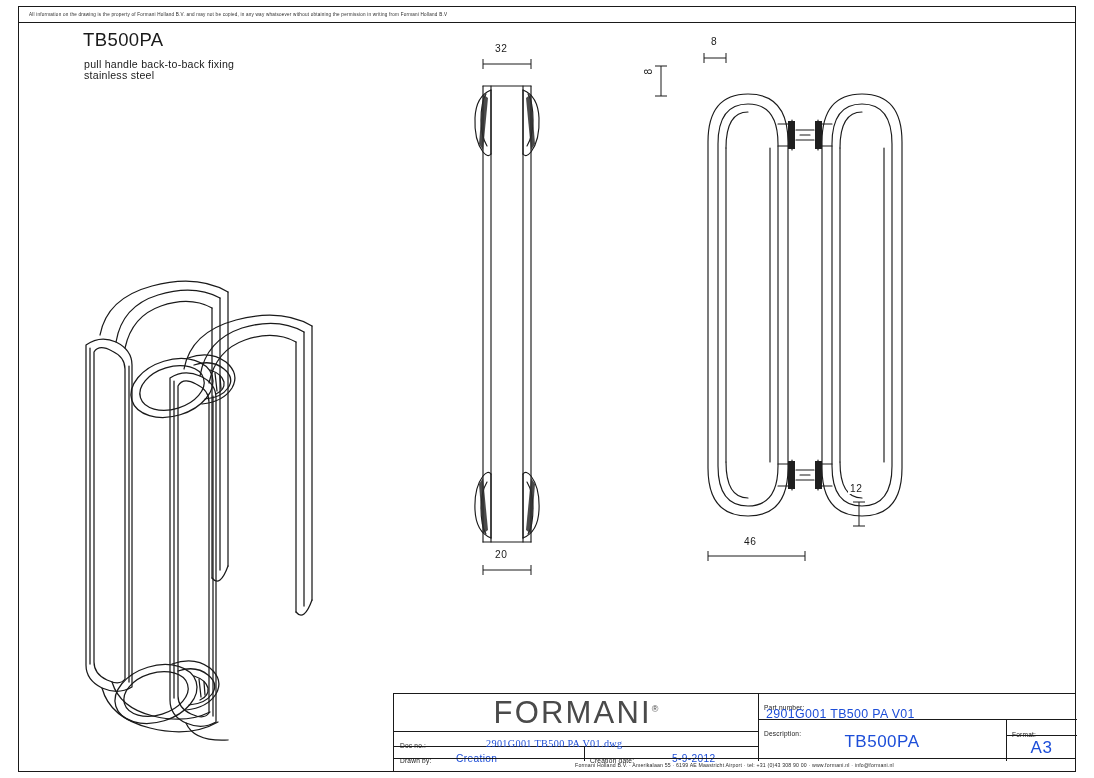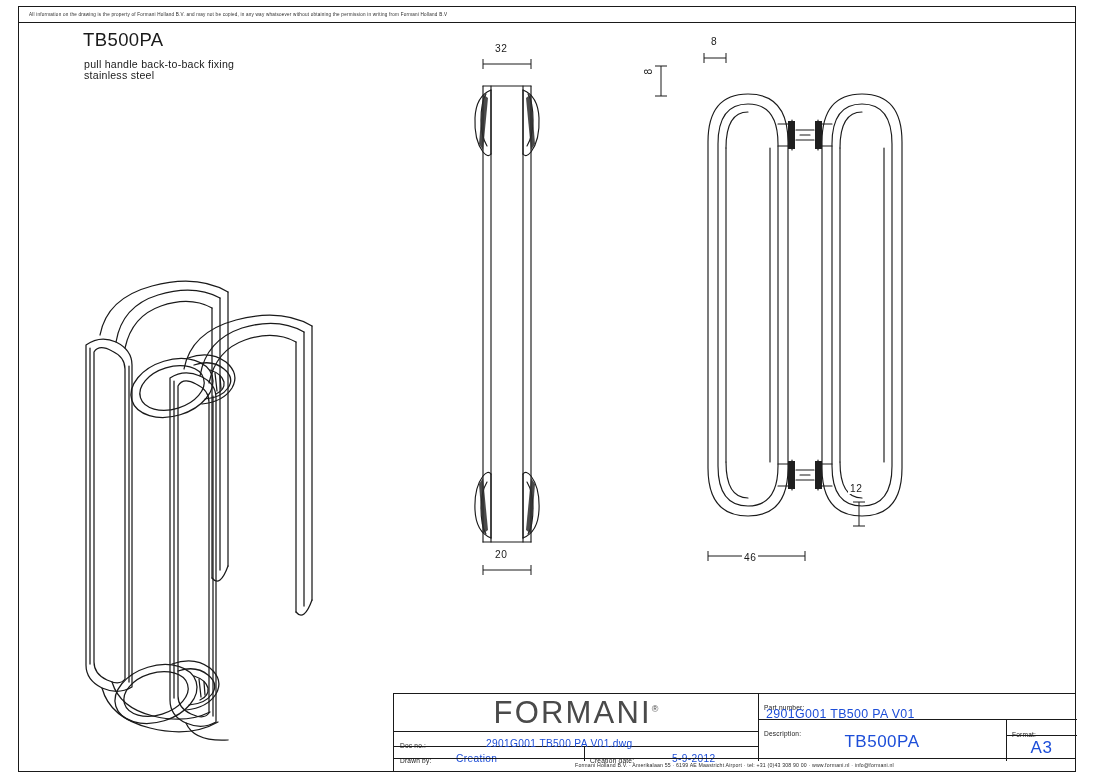--- a/index.html
+++ b/index.html
@@ -255,21 +255,21 @@
         <rect x="88" y="383" width="7" height="28"></rect>
         <rect x="115" y="383" width="7" height="28"></rect>
       </g>
 
       <g stroke="#1a1a1a" stroke-width="1" fill="none">
         <path d="M8 478 L105 478"></path>
         <path d="M8 473 L8 483"></path>
         <path d="M105 473 L105 483"></path>
       </g>
     </svg>
-    <div class="dimtext" style="left:42px;top:474px;">46</div>
+    <div class="dimtext" style="left:42px;top:458px;">46</div>
   </div>
 
 
   <div class="view" style="left:846px;top:492px;">
     <svg width="26" height="40" viewBox="0 0 26 40">
       <g stroke="#1a1a1a" stroke-width="1" fill="none">
         <path d="M13 10 L13 34"></path>
         <path d="M7 10 L19 10"></path>
         <path d="M7 34 L19 34"></path>
       </g>
@@ -294,21 +294,21 @@
 
       <div class="tb-line" style="left:612px;top:41px;width:71px;height:1.3px;"></div>
 
       <div class="tb-cell" style="left:0;top:0;width:364px;height:37px;display:flex;align-items:center;justify-content:center;">
         <span class="logo"><span>FORMANI</span><span class="reg">®</span></span>
       </div>
 
       <div class="tb-cell" style="left:6px;top:40px;">
         <span class="tb-lbl">Doc no.:</span>
       </div>
-      <div class="tb-cell" style="left:92px;top:39px;">
+      <div class="tb-cell" style="left:92px;top:39px;font-family:Liberation Serif, serif;">
         <span class="tb-val">2901G001 TB500 PA V01.dwg</span>
       </div>
 
       <div class="tb-cell" style="left:6px;top:55px;">
         <span class="tb-lbl">Drawn by:</span>
       </div>
       <div class="tb-cell" style="left:62px;top:54px;">
         <span class="tb-val">Creation</span>
       </div>
       <div class="tb-cell" style="left:196px;top:55px;">

